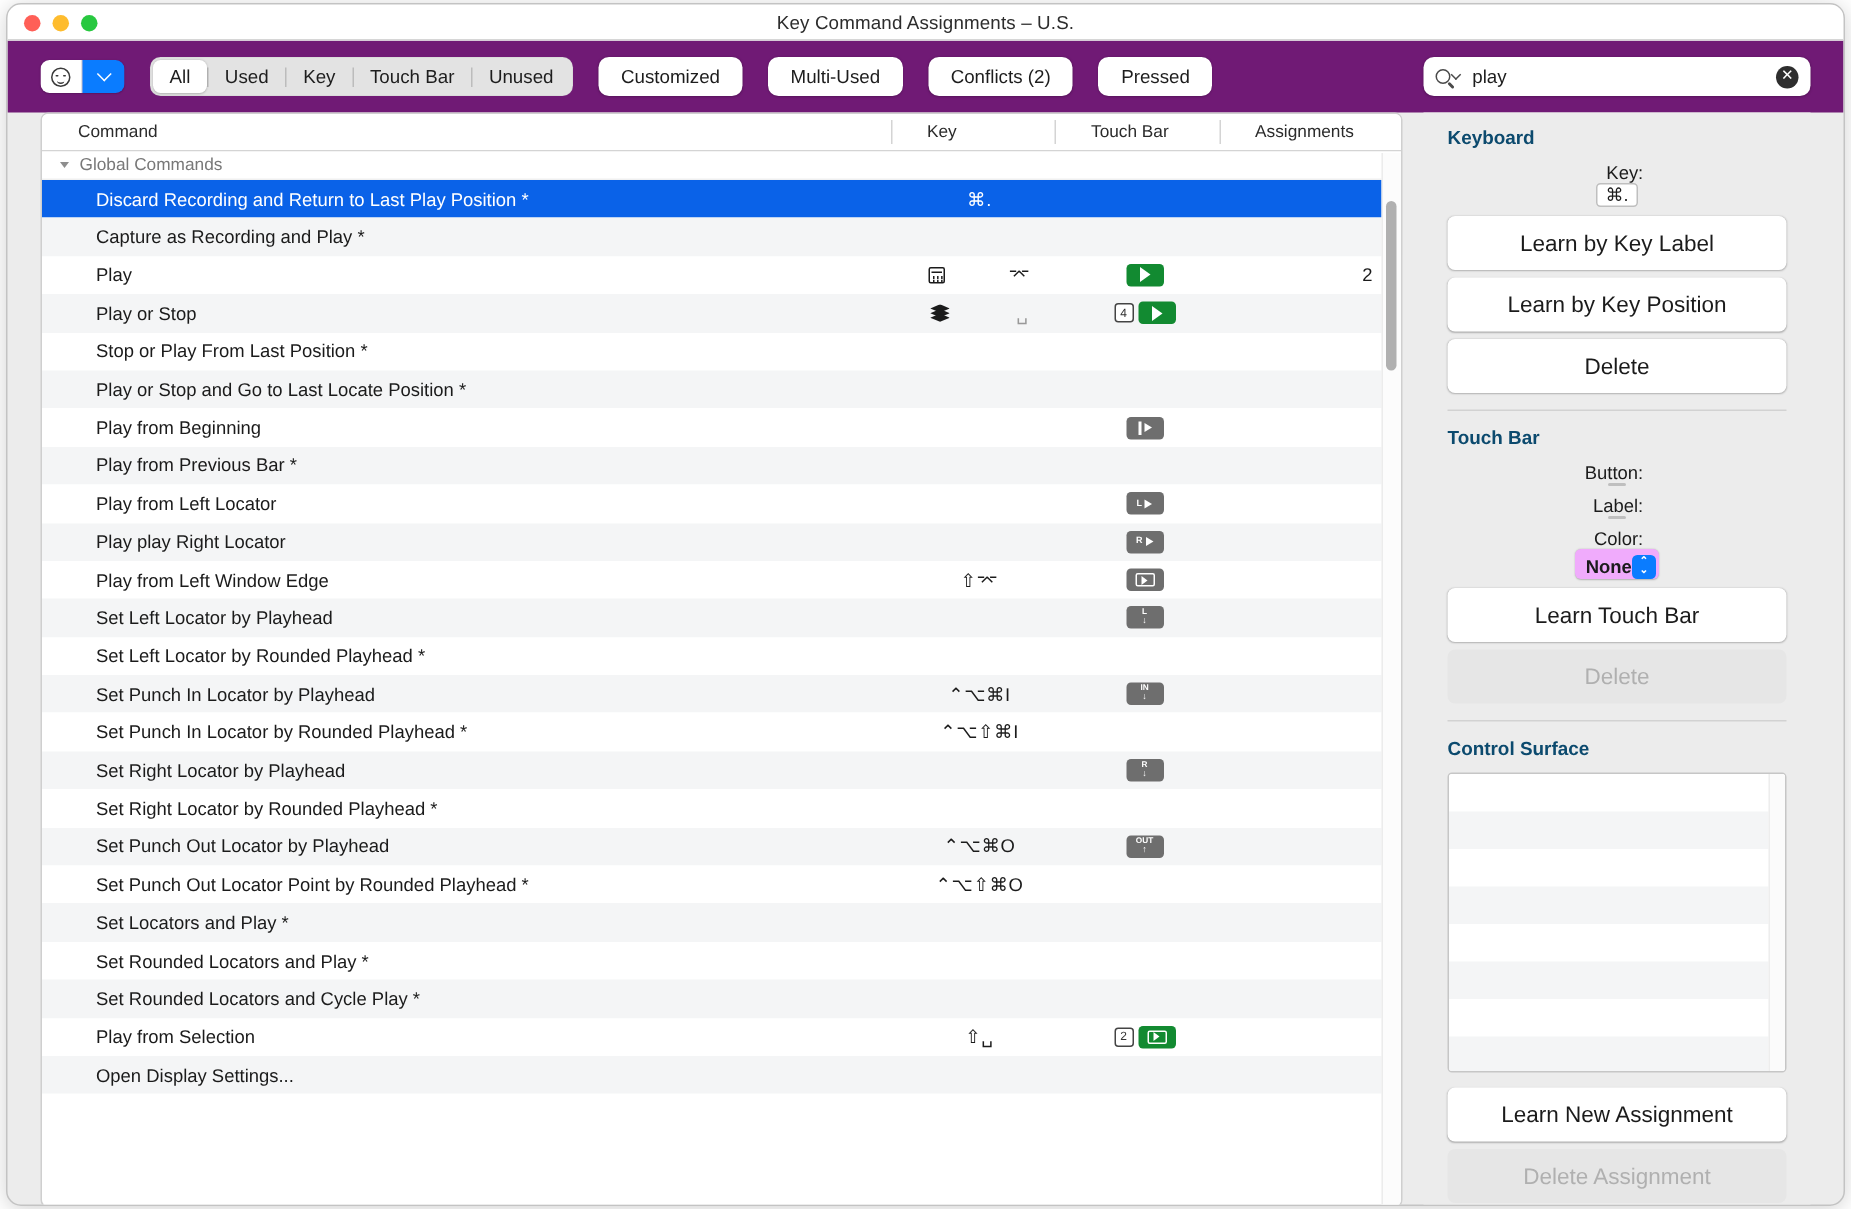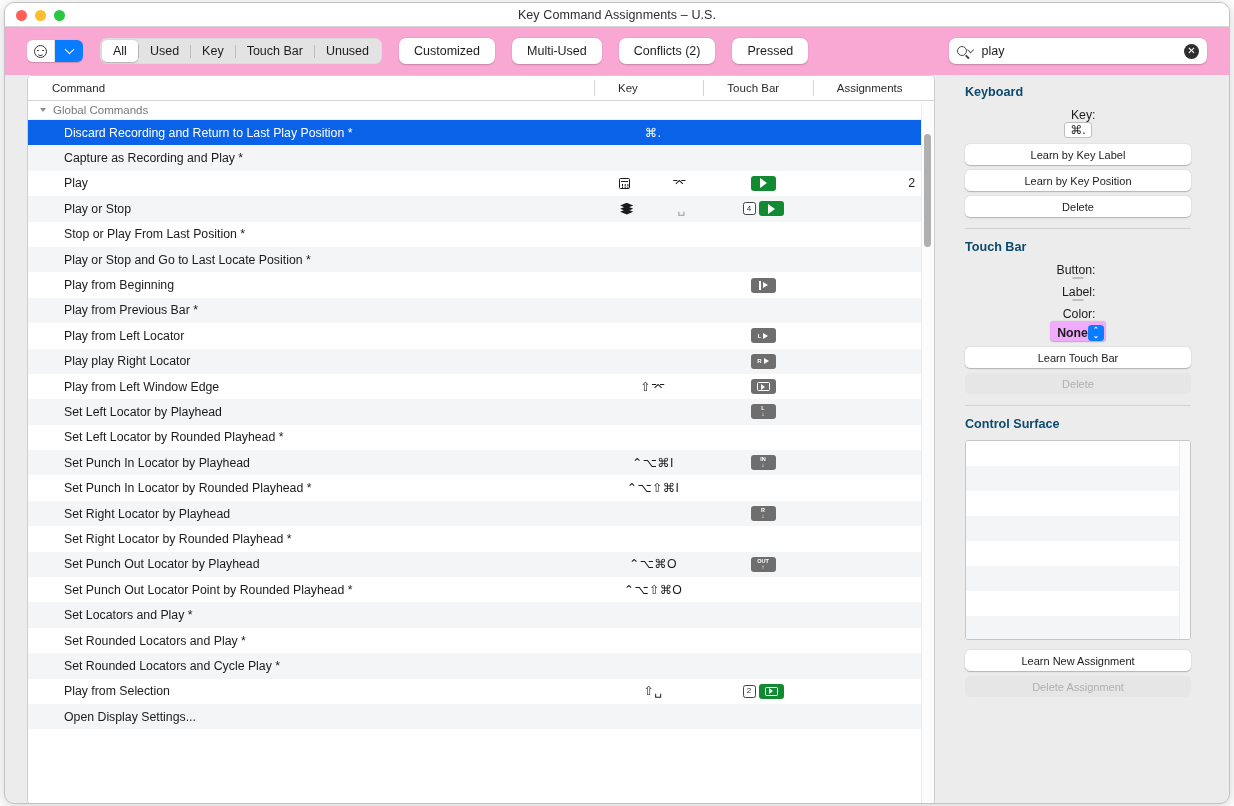--- a/index.html
+++ b/index.html
@@ -35,21 +35,21 @@
   .light.green { background: #28c840; }
   #title {
     width: 100%; text-align: center;
     font-size: 12.5px; color: #2d2d2d; font-weight: 500;
     letter-spacing: 0.1px;
   }
 
   
   #toolbar {
     height: 48px;
-    background: #f9a8d4;
+    background: #701a75;
     display: flex; align-items: center;
     padding: 0 22px;
     gap: 0;
   }
   .tb-left { display: flex; align-items: center; gap: 0; }
   .icon-pair {
     display: flex; align-items: center;
     border-radius: 6px;
     overflow: hidden;
     height: 22px;
@@ -311,26 +311,26 @@
     flex: 1; height: 19px;
     background: #ffffff;
     border: 1px solid #bfbfbf;
     border-radius: 3px;
     font-size: 12px; color: #1b1b1b;
     display: flex; align-items: center;
     padding: 0 5px;
   }
   .sb-btn {
     margin: 0 16px 5px 16px;
-    height: 21px;
+    height: 36px;
     background: #ffffff;
     border-radius: 5px;
     box-shadow: 0 0.5px 1.2px rgba(0,0,0,0.25);
     display: flex; align-items: center; justify-content: center;
-    font-size: 11px; color: #1b1b1b;
+    font-size: 15px; color: #1b1b1b;
   }
   .sb-btn.disabled { background: #e6e6e6; color: #b0b0b0; box-shadow: none; }
   .sb-sep { height: 1px; background: #d2d2d2; margin: 11px 16px 11px 16px; }
   .popup {
     flex: 1; height: 20px;
     background: #f0abfc; border-radius: 4px;
     box-shadow: 0 0.5px 1.2px rgba(0,0,0,0.25);
     display: flex; align-items: center;
     padding: 4px 2px 0 7px;
     font-size: 12.3px; color: #1b1b1b;

